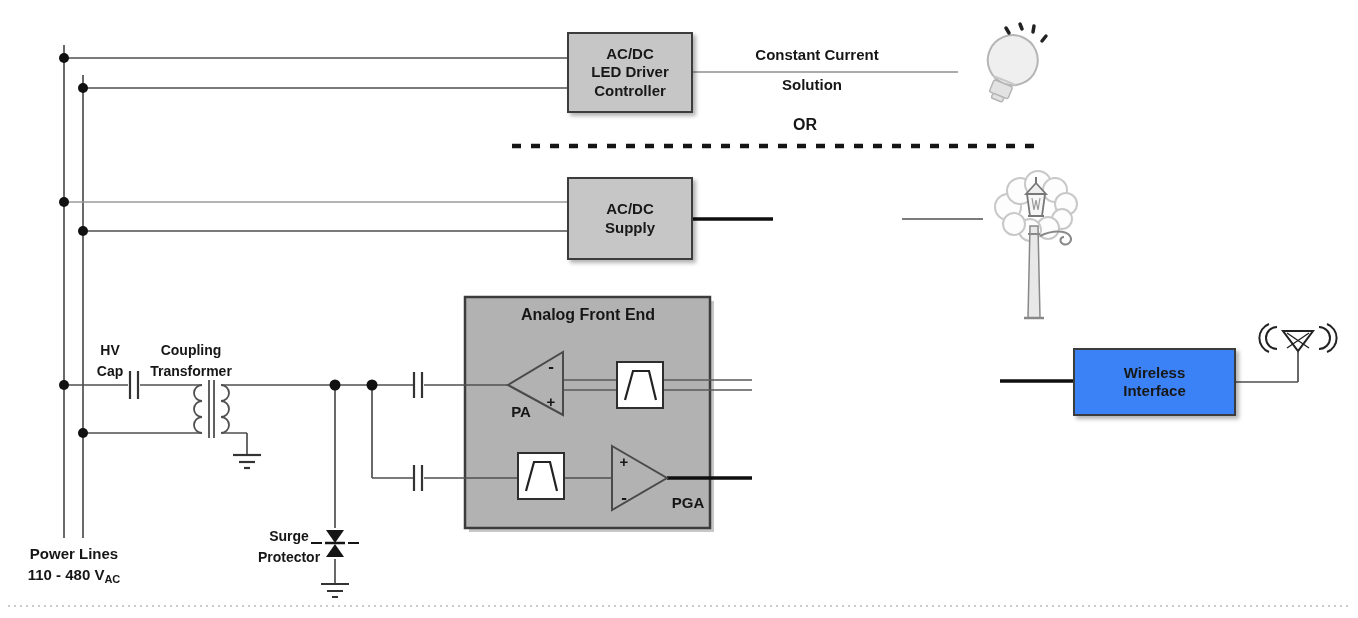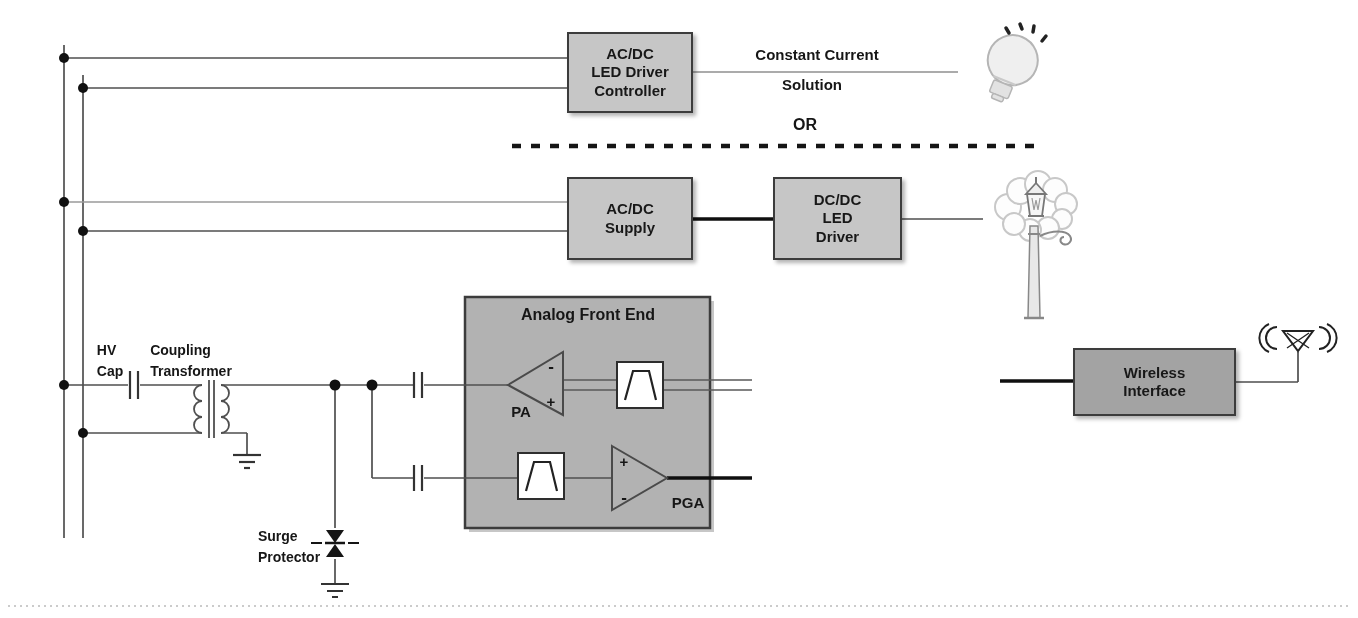--- a/index.html
+++ b/index.html
@@ -14,25 +14,25 @@
     background:#c6c6c6;border:2px solid #3c3c3c;
     box-shadow:3px 3px 4px rgba(0,0,0,0.30);
     display:flex;flex-direction:column;justify-content:center;align-items:center;
     font-weight:700;color:#181818;font-size:15px;line-height:1.22;text-align:left;
   }
   #b-ledctrl{left:567px;top:32px;width:126px;height:81px;}
   #b-supply{left:567px;top:177px;width:126px;height:83px;}
   #b-dcdc{left:773px;top:177px;width:129px;height:83px;}
   #b-mcu{left:752px;top:300px;width:248px;height:225px;background:#b2b2b2;font-size:17px;
          box-shadow:3px 3px 5px rgba(0,0,0,0.35);}
-  #b-wifi{left:1073px;top:348px;width:163px;height:68px;background:#a3a3a3;}
+  #b-wifi{left:1073px;top:348px;width:163px;height:68px;background:#3b82f6;}
   .lbl{
     position:absolute;z-index:2;transform:translateX(-50%);
     font-weight:700;color:#161616;font-size:15px;line-height:21px;
-    text-align:left;white-space:nowrap;
+    text-align:center;white-space:nowrap;
   }
   #lbl-hv{left:110px;top:340px;font-size:14px;}
   #lbl-xfmr{left:191px;top:340px;font-size:14px;}
   #lbl-surge{left:289px;top:526px;font-size:14px;}
   #lbl-power{left:74px;top:543px;}
   #lbl-cc1{left:817px;top:44px;}
   #lbl-cc2{left:812px;top:74px;}
   #lbl-or{left:805px;top:114px;font-size:16px;}
   #lbl-afe-title{left:588px;top:304px;font-size:16px;}
   .vsub{font-size:11px;font-weight:700;vertical-align:-3px;}
@@ -217,25 +217,20 @@
     <span>AC/DC</span>
     <span>LED Driver</span>
     <span>Controller</span>
   </div>
 
   <div class="block" id="b-supply">
     <span>AC/DC</span>
     <span>Supply</span>
   </div>
 
-  <div class="block" id="b-dcdc">
-    <span>DC/DC</span>
-    <span>LED</span>
-    <span>Driver</span>
-  </div>
 
 
   <div class="block" id="b-wifi">
     <span>Wireless</span>
     <span>Interface</span>
   </div>
 
   <div class="lbl" id="lbl-afe-title">
     <span>Analog Front End</span>
   </div>
@@ -248,20 +243,26 @@
   <div class="lbl" id="lbl-xfmr">
     <div>Coupling</div>
     <div>Transformer</div>
   </div>
 
   <div class="lbl" id="lbl-surge">
     <div>Surge</div>
     <div>Protector</div>
   </div>
 
+  <div class="lbl" id="lbl-power">
+    <div>Power Lines</div>
+    <div>
+      <span>110 - 480 V</span><span class="vsub">AC</span>
+    </div>
+  </div>
 
   <div class="lbl" id="lbl-cc1">
     <span>Constant Current</span>
   </div>
   <div class="lbl" id="lbl-cc2">
     <span>Solution</span>
   </div>
 
   <div class="lbl" id="lbl-or">
     <span>OR</span>

